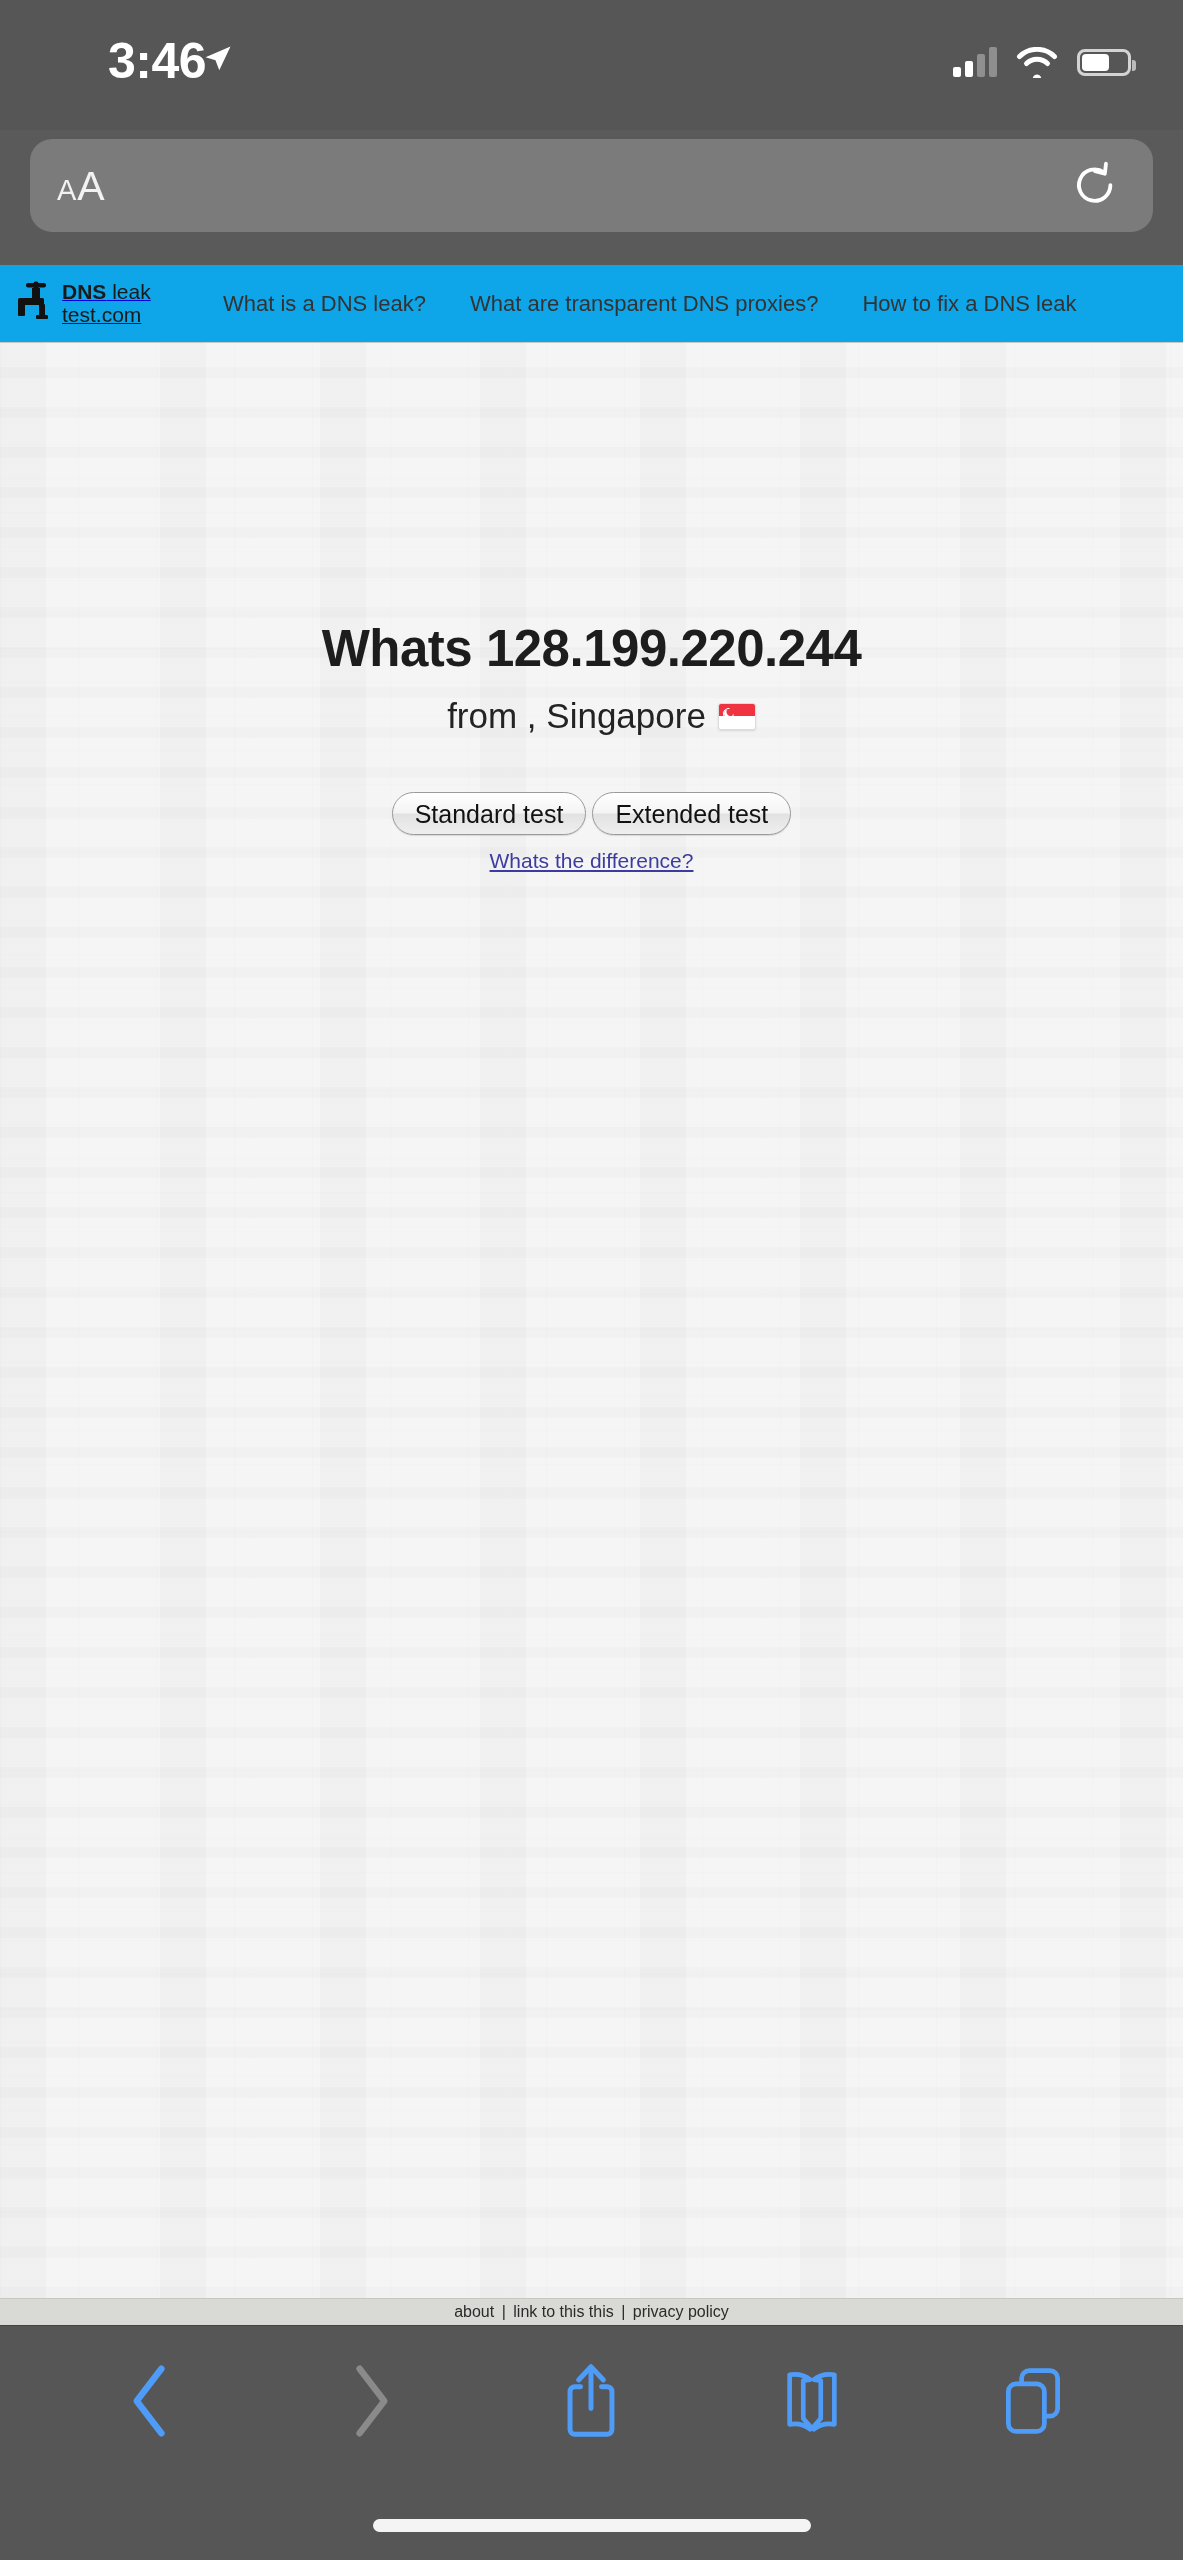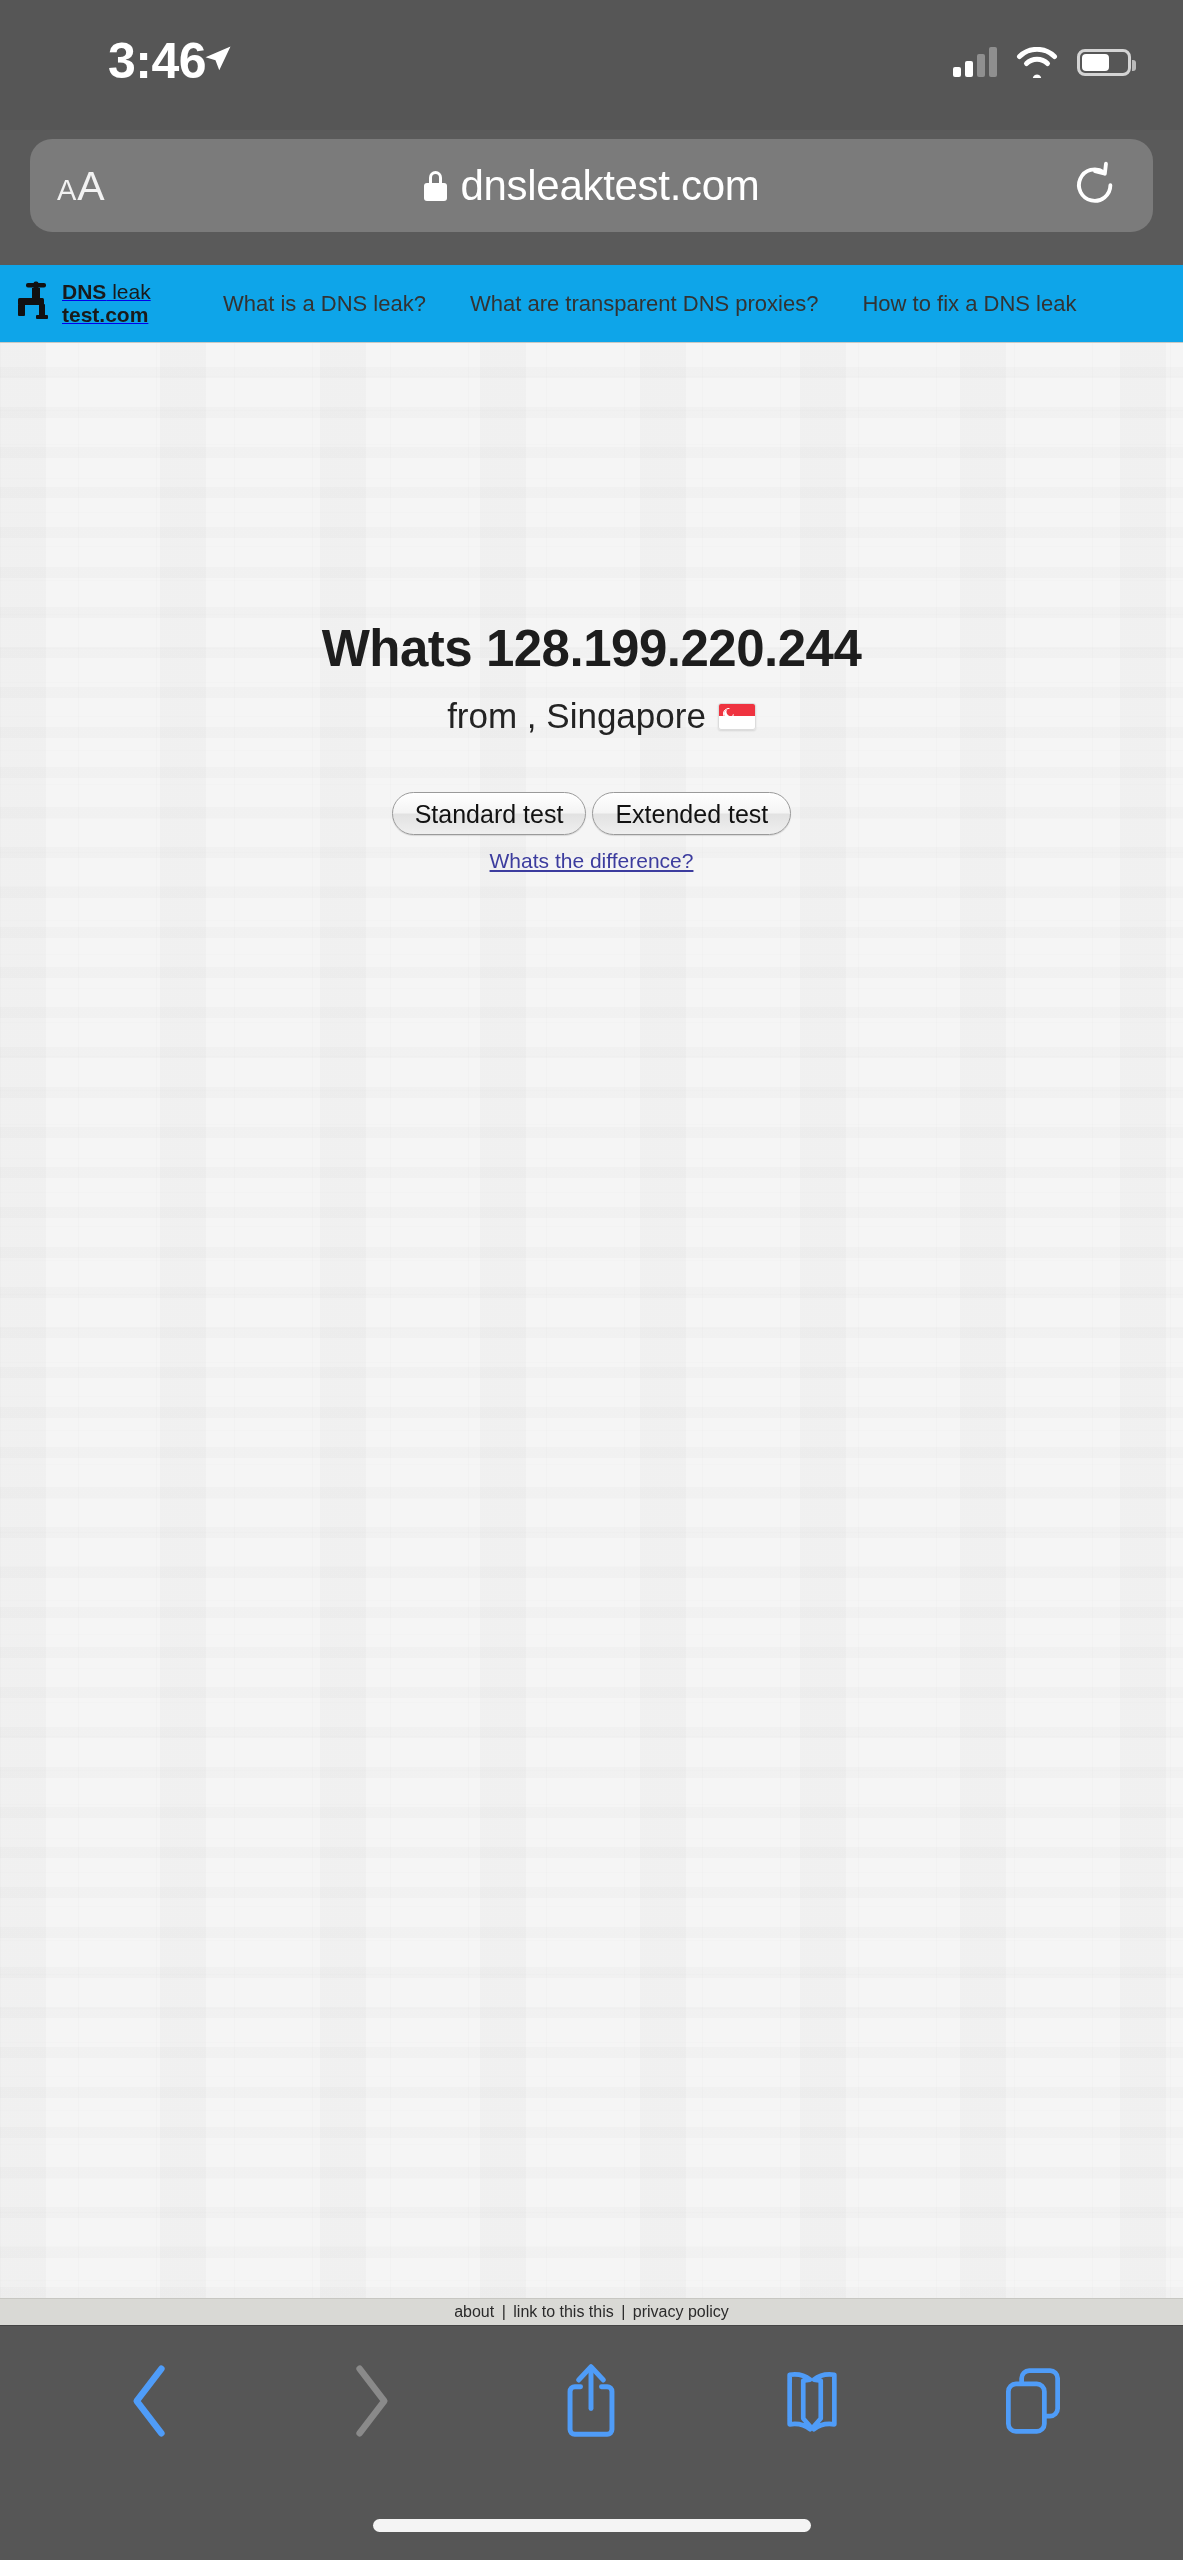--- a/index.html
+++ b/index.html
@@ -88,21 +88,21 @@
     position:absolute; top:265px; left:0; width:1183px; height:78px;
     background:#0ea5e9;
     display:flex; align-items:center;
     border-bottom:1px solid #c9c9c4;
   }
   .logo { display:flex; align-items:center; margin-left:16px; width:185px; }
   .logo-mark { width:40px; height:46px; margin-right:6px; }
   .logo-text { line-height:1.06; color:#1a1a1a; }
   .logo-l1 { font-size:21px; }
   .logo-l1 b { font-weight:bold; }
-  .logo-l2 { font-size:21px; font-weight:bold;text-align:right; }
+  .logo-l2 { font-size:21px; font-weight:normal;text-align:right; }
   .nav-links { display:flex; align-items:center; gap:0; }
   .nav-link {
     font-size:22px; color:#333; text-decoration:none;
     padding:0 22px; white-space:nowrap;
   }
 
   
   .page-body {
     position:absolute; top:343px; left:0; width:1183px; height:1955px;
     background:#f5f5f5;
@@ -225,27 +225,20 @@
         <div class="battery-fill" style="width:62%"></div>
       </div>
     </div>
   </div>
 
   <div class="url-bar-wrap">
     <div class="url-bar">
       <div class="aa-btn">
         <span class="aa-s">A</span>
         <span class="aa-l">A</span>
-      </div>
-      <div class="url-center">
-        <span class="lock-ico">
-          <span class="shackle"></span>
-            <span class="body"></span>
-        </span>
-        <span class="url-text">dnsleaktest.com</span>
       </div>
       <svg class="reload-btn" width="46" height="50" viewBox="0 0 24 26">
         <path d="M19.5 12.6 a8.2 8.2 0 1 1 -3.4 -6.7" stroke="#fff" stroke-width="2" fill="none" stroke-linecap="round"></path>
         <path d="M17.2 1.4 L16.6 6.6 L11.5 5.3" stroke="#fff" stroke-width="2" fill="none" stroke-linecap="round" stroke-linejoin="round"></path>
       </svg>
     </div>
   </div>
 
   <div class="site-nav">
     <a class="logo" href="#">

